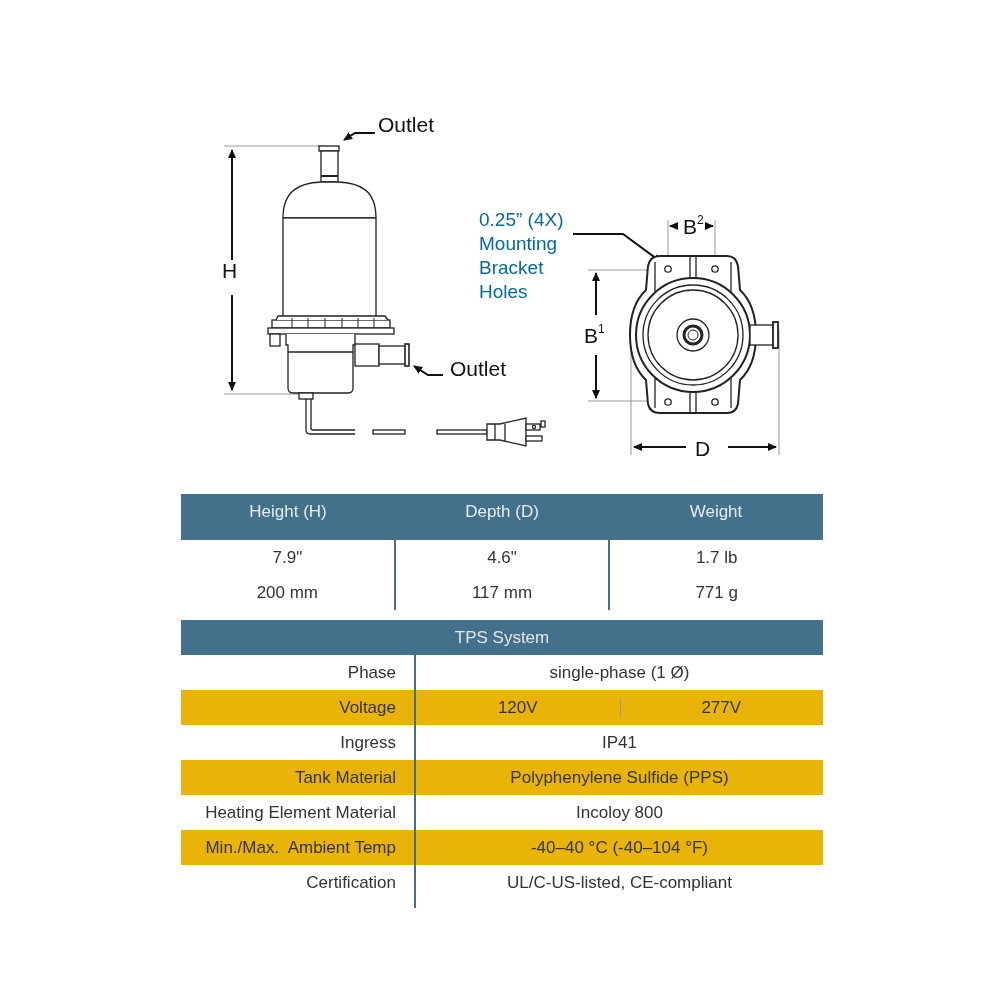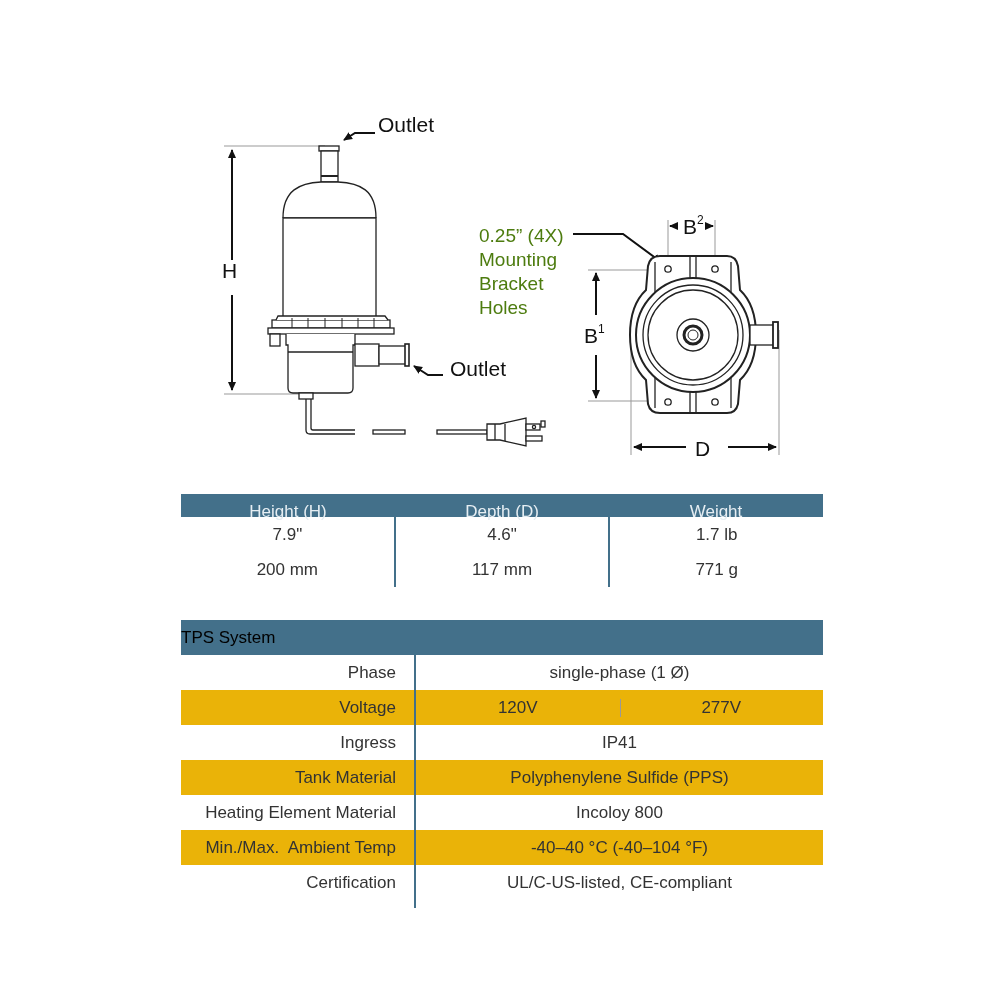--- a/index.html
+++ b/index.html
@@ -2,36 +2,36 @@
 <html><head>
 <meta charset="utf-8">
 <style>
   html, body { margin: 0; padding: 0; background: #ffffff; }
   body { width: 1000px; height: 1000px; position: relative; overflow: hidden;
          font-family: "Liberation Sans", sans-serif; color: #333; }
   .diagram { position: absolute; left: 0; top: 0; width: 864px; height: 480px; }
   .diagram svg { position: absolute; left: 0; top: 0; }
   .lbl { position: absolute; font-family: "Liberation Sans", sans-serif; color: #111; font-size: 19px; line-height: 1; }
   .lbl-lg { font-size: 21px; }
-  .mount-lbl { position: absolute; left: 479px; top: 224px; font-size: 19px; line-height: 24px; color: #4d7c0f; }
+  .mount-lbl { position: absolute; left: 479px; top: 208px; font-size: 19px; line-height: 24px; color: #0369a1; }
   .mount-lbl div { white-space: nowrap; }
   sup { font-size: 12px; vertical-align: top; position: relative; top: -2px; }
 
   
   .dim-table { position: absolute; left: 181px; top: 494px; width: 642px; }
-  .dim-head { display: flex; height: 23px; background: #43708a; }
+  .dim-head { display: flex; height: 46px; background: #43708a; }
   .dim-head div { flex: 1; color: #e6eef3; font-size: 17px; line-height: 35px; text-align: center; }
   .dim-body { display: flex; height: 70px; }
   .dim-col { flex: 1; display: flex; flex-direction: column; align-items: center; }
   .dim-col.sep { border-left: 2px solid #43708a; }
   .dim-col div { height: 35px; line-height: 35px; font-size: 17px; color: #333; }
 
   
   .spec-table { position: absolute; left: 181px; top: 620px; width: 642px; }
-  .spec-head { height: 35px; background: #43708a; color: #000000; font-size: 17px; line-height: 35px; text-align: left; }
+  .spec-head { height: 35px; background: #43708a; color: #e5e5e5; font-size: 17px; line-height: 35px; text-align: center; }
   .spec-row { display: flex; height: 35px; }
   .spec-row.shade { background: #eab308; }
   .spec-label { width: 233px; text-align: right; padding-right: 18px; font-size: 17px; line-height: 35px; color: #333; box-sizing: border-box; }
   .spec-divider { width: 2px; background: #43708a; }
   .spec-value { flex: 1; text-align: center; font-size: 17px; line-height: 35px; color: #333; display: flex; justify-content: center; }
   .volt-cell { flex: 1; text-align: center; position: relative; }
   .volt-cell + .volt-cell::before { content: ""; position: absolute; left: 0; top: 9px; height: 18px; width: 1px; background: #999; }
   .spec-tail { position: absolute; left: 233px; width: 2px; height: 8px; background: #43708a; }
 </style>
 </head>

